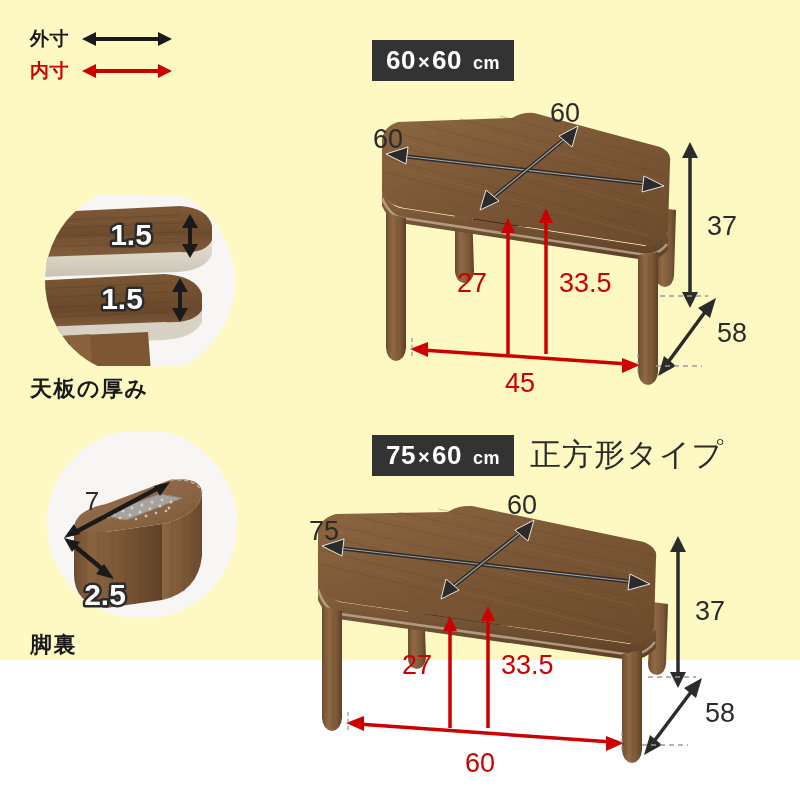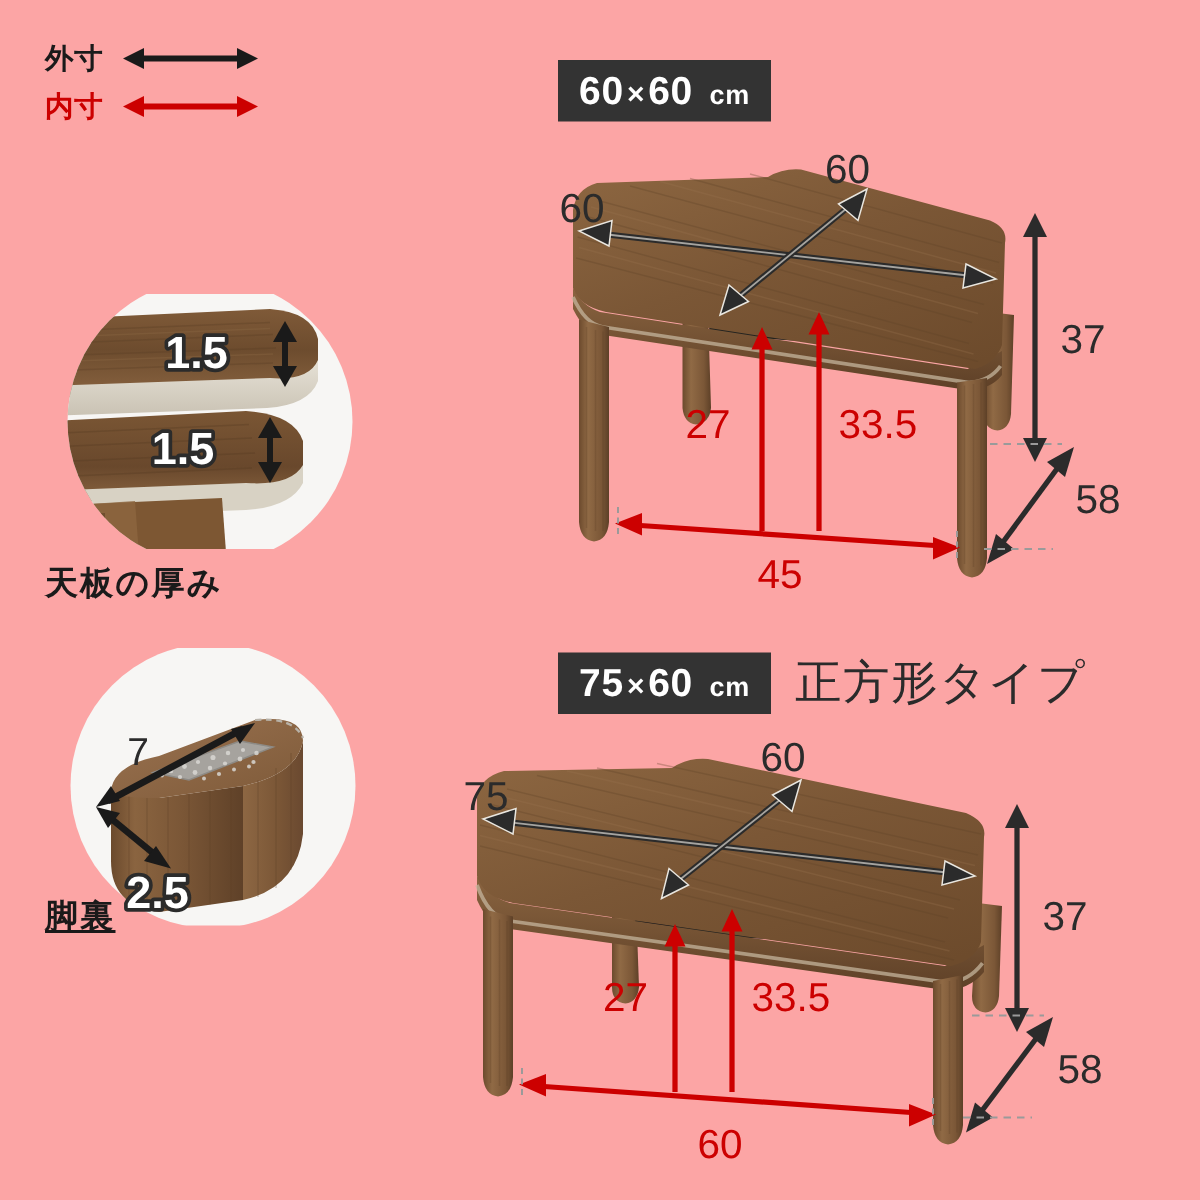--- a/index.html
+++ b/index.html
@@ -5,22 +5,22 @@
   * { box-sizing: border-box; }
   html, body {
     margin: 0; padding: 0;
     width: 800px; height: 800px;
     background: #ffffff;
     font-family: "Liberation Sans", "DejaVu Sans", sans-serif;
     overflow: hidden;
   }
   #page {
     position: relative;
-    width: 800px; height: 800px;
-    background: #fca5a5;
+    width: 800px; height: 660px;
+    background: #fef9c3;
   }
   .abs { position: absolute; }
 
   
   .legend { left: 30px; top: 24px; width: 200px; }
   .legend-row {
     display: flex; align-items: center;
     height: 30px; margin-bottom: 2px;
   }
   .legend-label {
@@ -250,21 +250,21 @@
       <text class="dim-plain" x="62" y="78" text-anchor="middle">7</text>
 
       <g>
         <line x1="42" y1="112" x2="76" y2="140" stroke="#1a1a1a" stroke-width="4.5"></line>
         <polygon points="34,106 42,120 50,110" fill="#1a1a1a"></polygon>
         <polygon points="84,147 66,142 74,132" fill="#1a1a1a"></polygon>
       </g>
       <text class="dim-out" x="75" y="173" text-anchor="middle">2.5</text>
     </svg>
   </div>
-  <div class="abs caption" style="left:30px; top:596px; width:230px;text-decoration:underline;">脚裏</div>
+  <div class="abs caption" style="left:30px; top:630px; width:230px;">脚裏</div>
 
   <div class="abs heading" style="left:372px; top:40px;">
     <div class="badge">
       <span>60</span>
       <span class="times">×</span>
       <span>60</span>
       <span class="unit">cm</span>
     </div>
   </div>
 

